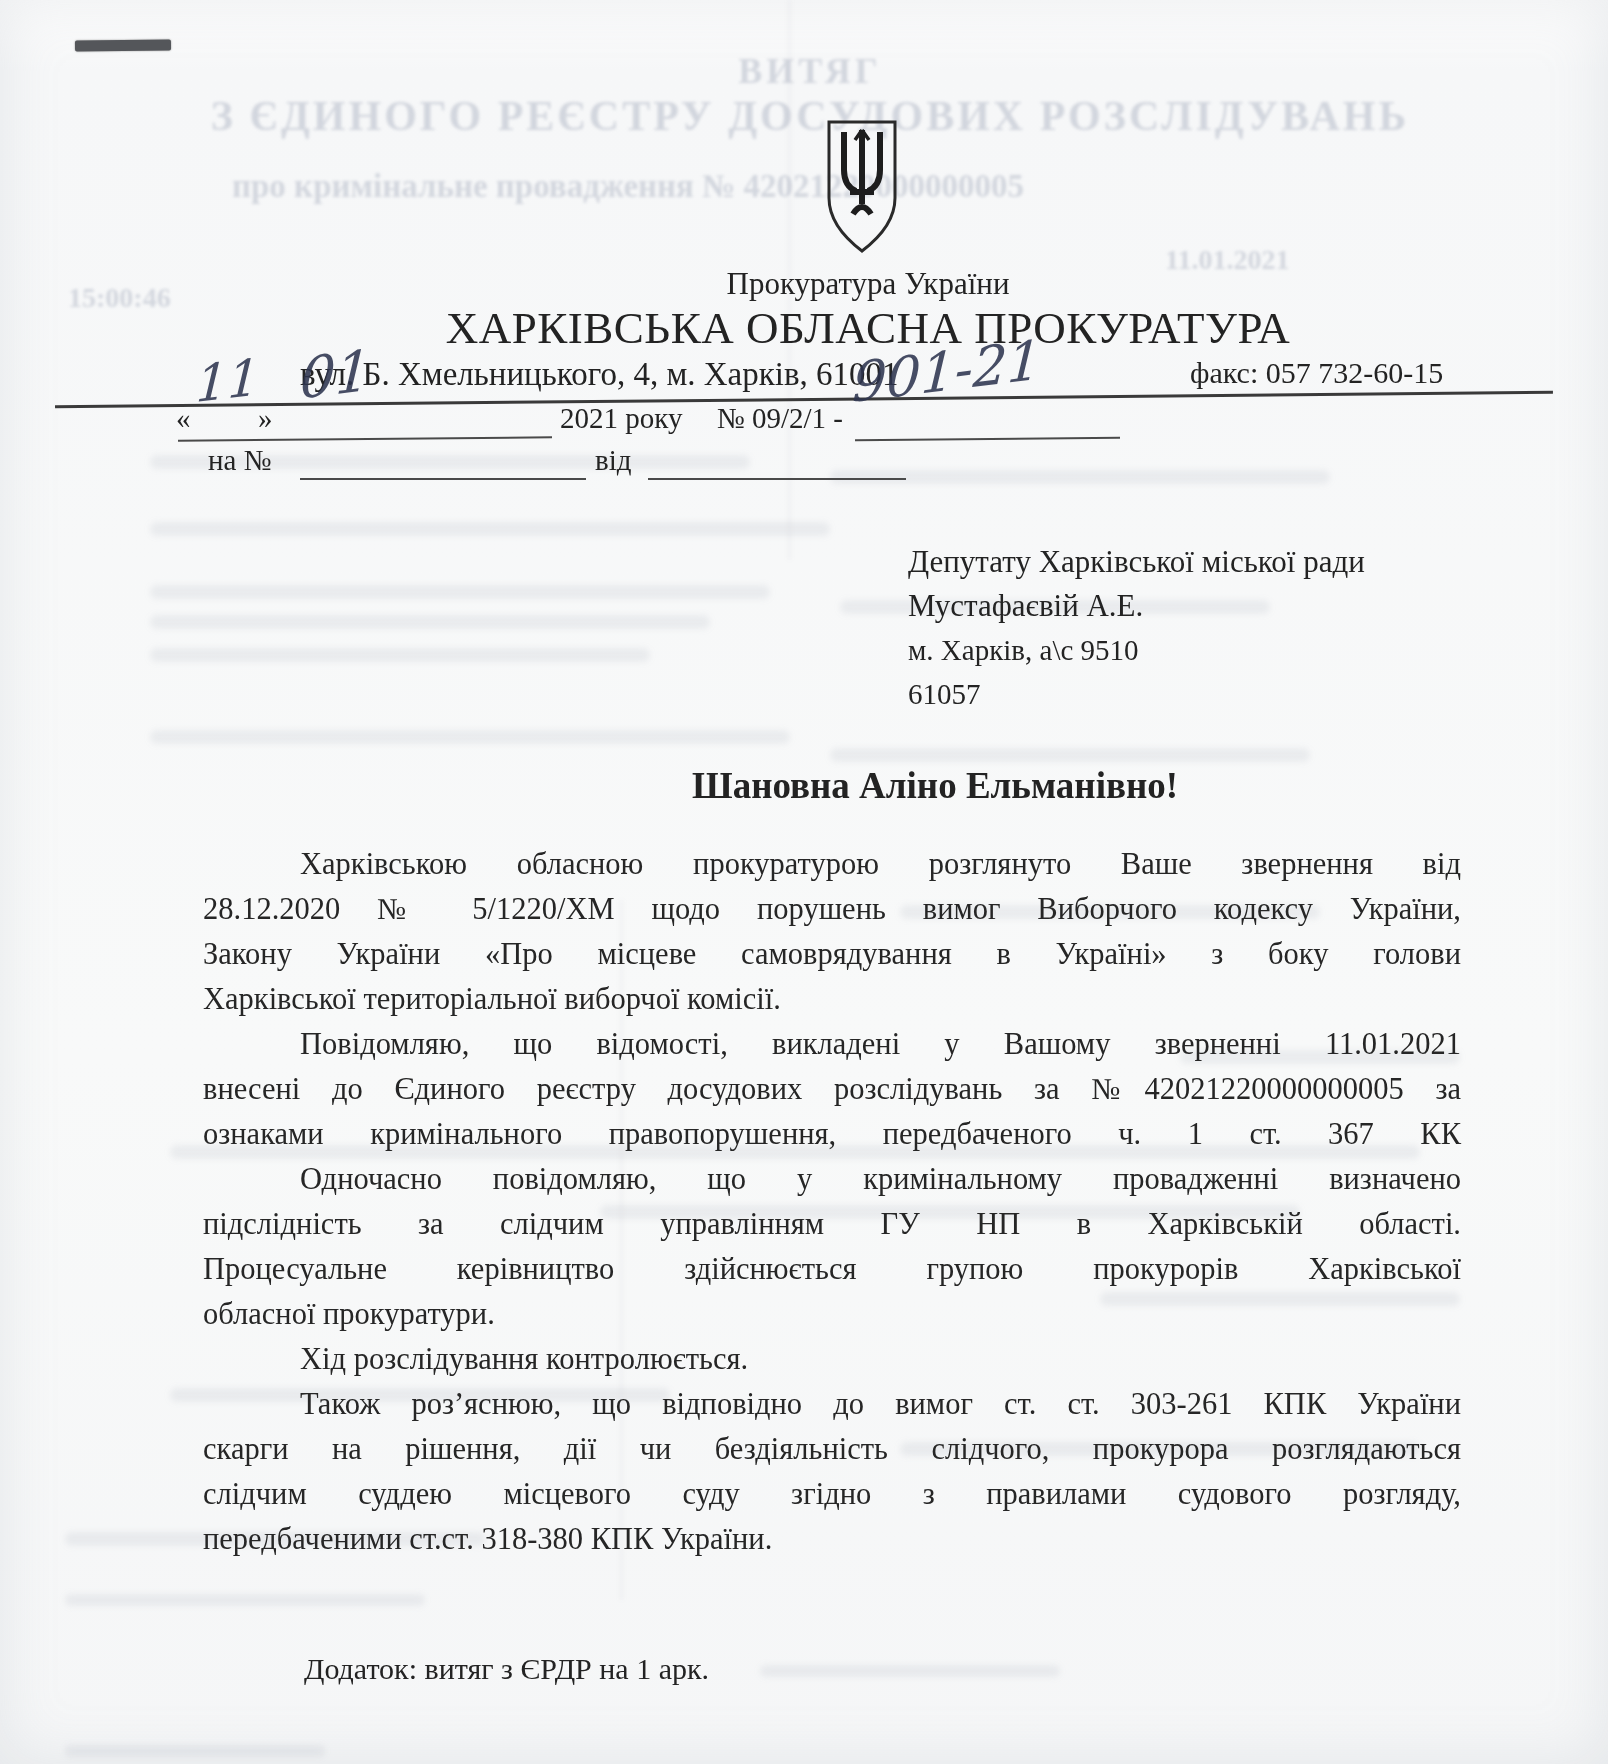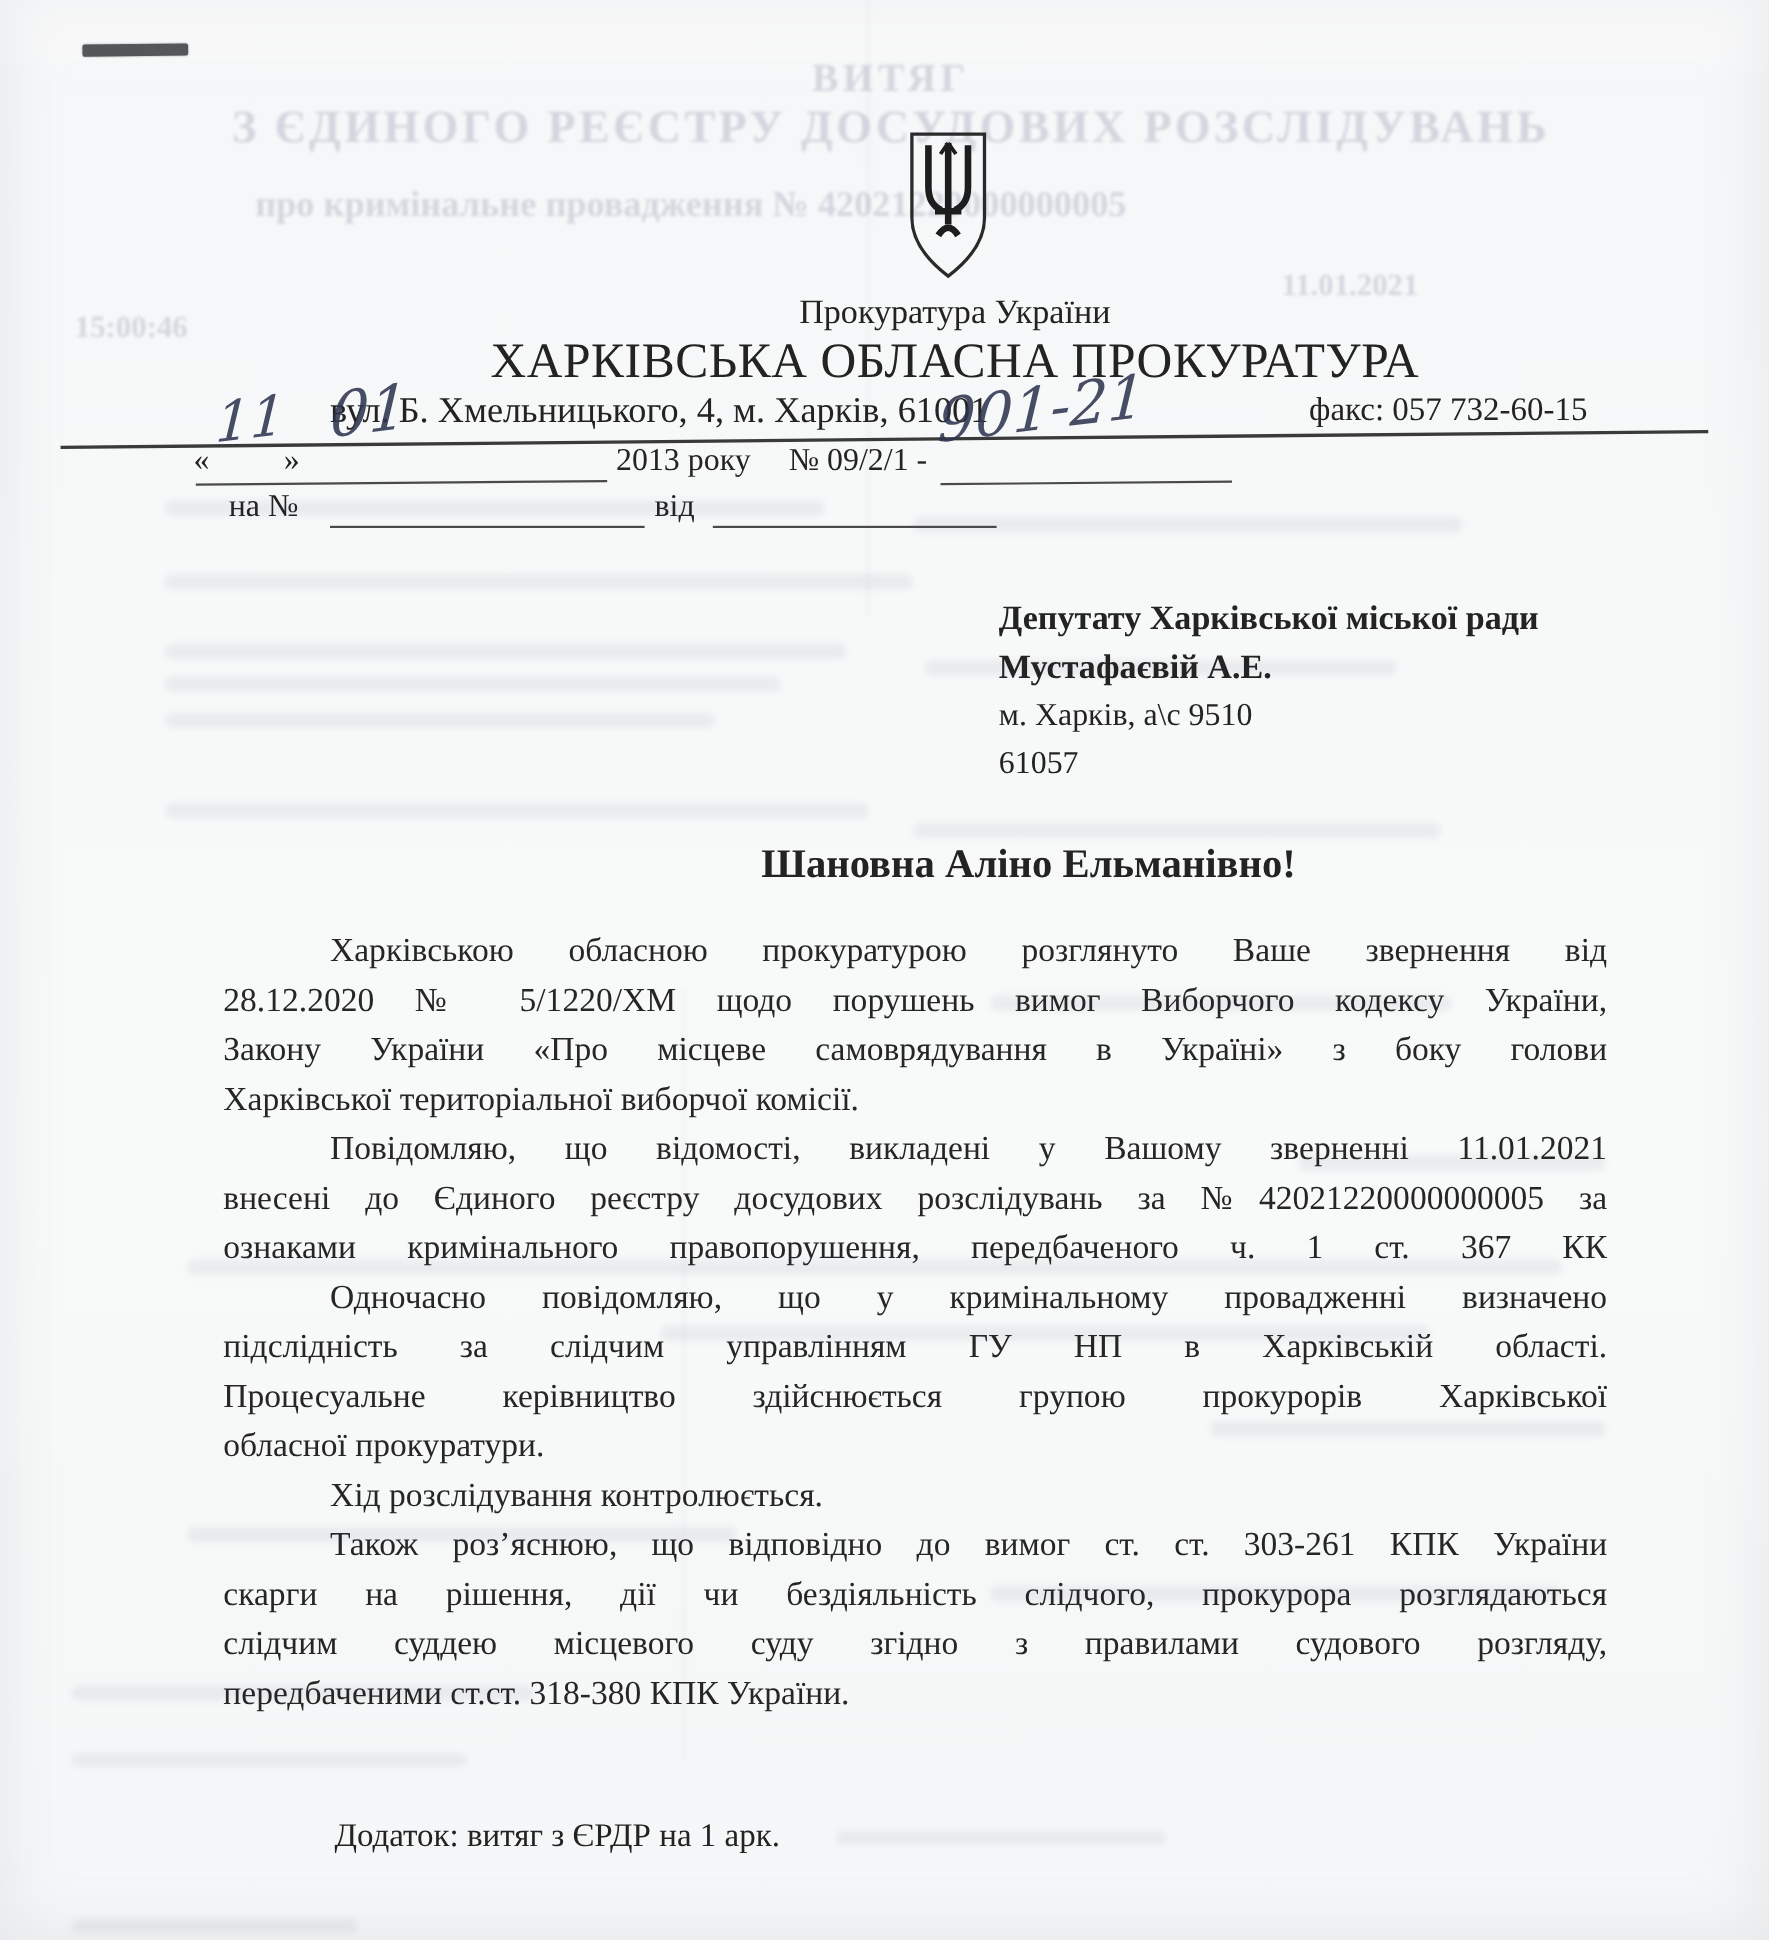--- a/index.html
+++ b/index.html
@@ -46,21 +46,21 @@
   .hand{
     position:absolute;
     font-family:"DejaVu Serif",serif;
     font-style:italic;
     color:rgba(45,52,78,0.88);
     transform:rotate(-7deg) skewX(-10deg);
     white-space:nowrap;
   }
   
   .recipient{position:absolute;left:908px;top:540px;line-height:44px;font-size:29px;}
-  .recipient .b{font-weight:bold;font-size:31px;}
+  .recipient .b{font-weight:normal;font-size:31px;}
   .salutation{position:absolute;left:692px;top:764px;font-weight:bold;font-size:37px;}
   
   .body-block{position:absolute;left:203px;top:842px;width:1258px;font-size:30.5px;line-height:45px;color:#262626;}
   .bl{width:100%;}
   .jl{text-align:justify;text-align-last:justify;}
   .last{text-align:left;}
   .indent{text-indent:97px;}
   .attachment{position:absolute;left:304px;top:1652px;font-size:30px;}
   .g-title{top:50px;left:0;width:1620px;text-align:center;font-size:36px;letter-spacing:4px;}
   .g-sub{top:92px;left:0;width:1620px;text-align:center;font-size:42px;letter-spacing:3px;}
@@ -122,21 +122,21 @@
   <div class="org-name">ХАРКІВСЬКА ОБЛАСНА ПРОКУРАТУРА</div>
   <div class="address">вул. Б. Хмельницького, 4, м. Харків, 61001</div>
   <div class="fax">факс: 057 732-60-15</div>
   <div class="rule"></div>
 
   <span class="ref" style="left:176px;top:402px;position:absolute">«</span>
   <span class="hand" style="left:196px;top:352px;font-size:50px">11</span>
   <span class="ref" style="left:258px;top:402px;position:absolute">»</span>
   <span class="hand" style="left:300px;top:342px;font-size:56px">01</span>
   <div class="uline" style="left:178px;top:438px;width:374px;transform:rotate(-0.5deg)"></div>
-  <span class="ref" style="left:560px;top:402px;position:absolute">2013 року</span>
+  <span class="ref" style="left:560px;top:402px;position:absolute">2021 року</span>
   <span class="ref" style="left:717px;top:402px;position:absolute">№ 09/2/1 -</span>
   <span class="hand" style="left:852px;top:340px;font-size:54px">901-21</span>
   <div class="uline" style="left:855px;top:438px;width:265px;transform:rotate(-0.5deg)"></div>
 
   <span class="ref" style="left:208px;top:444px;position:absolute">на №</span>
   <div class="uline" style="left:300px;top:478px;width:286px"></div>
   <span class="ref" style="left:595px;top:444px;position:absolute">від</span>
   <div class="uline" style="left:648px;top:478px;width:258px"></div>
 
   <div class="recipient">

